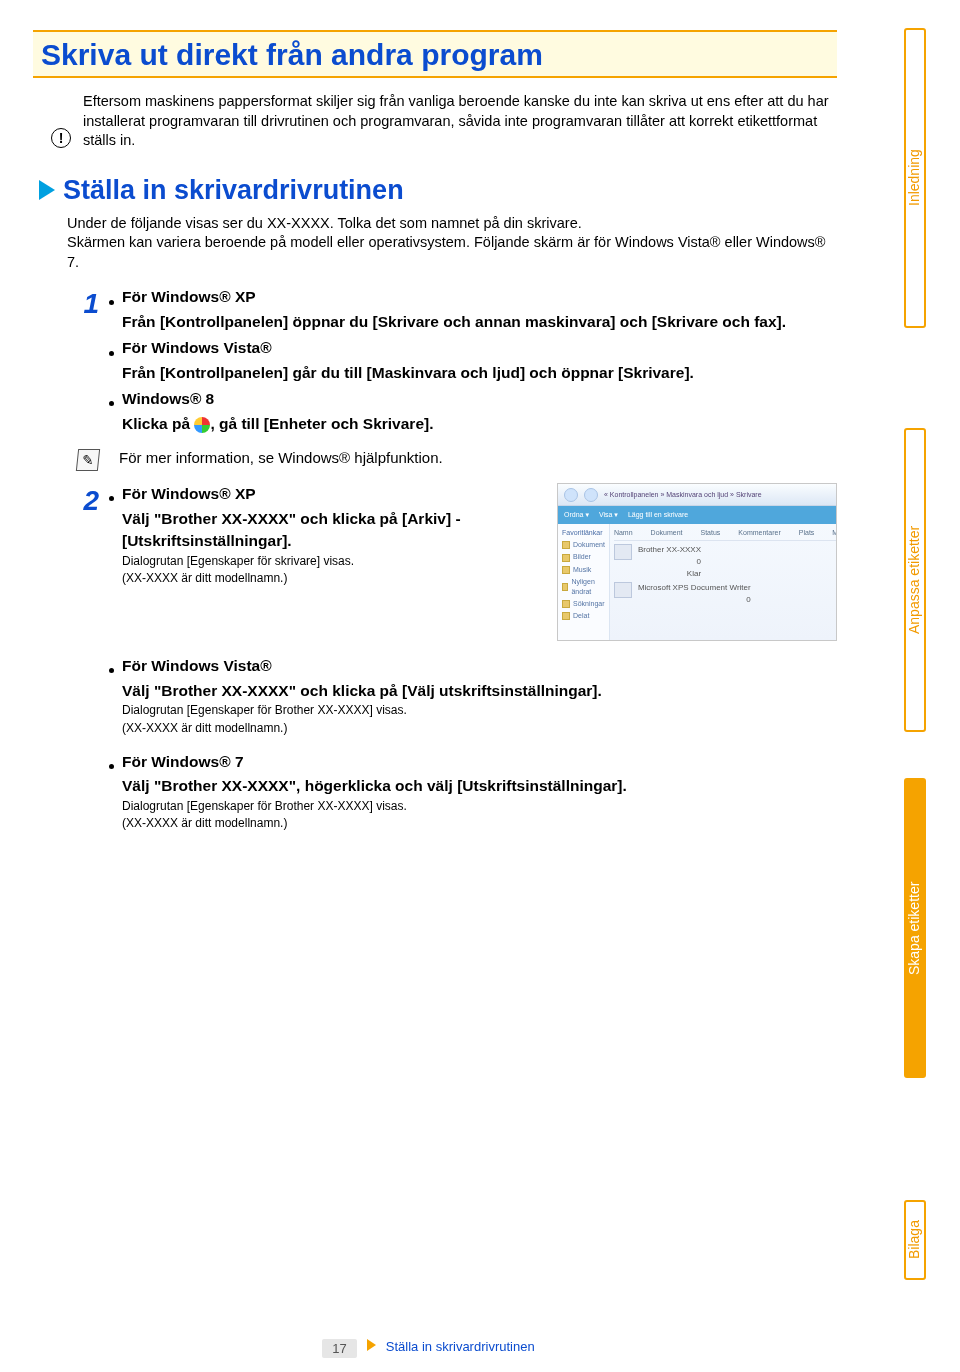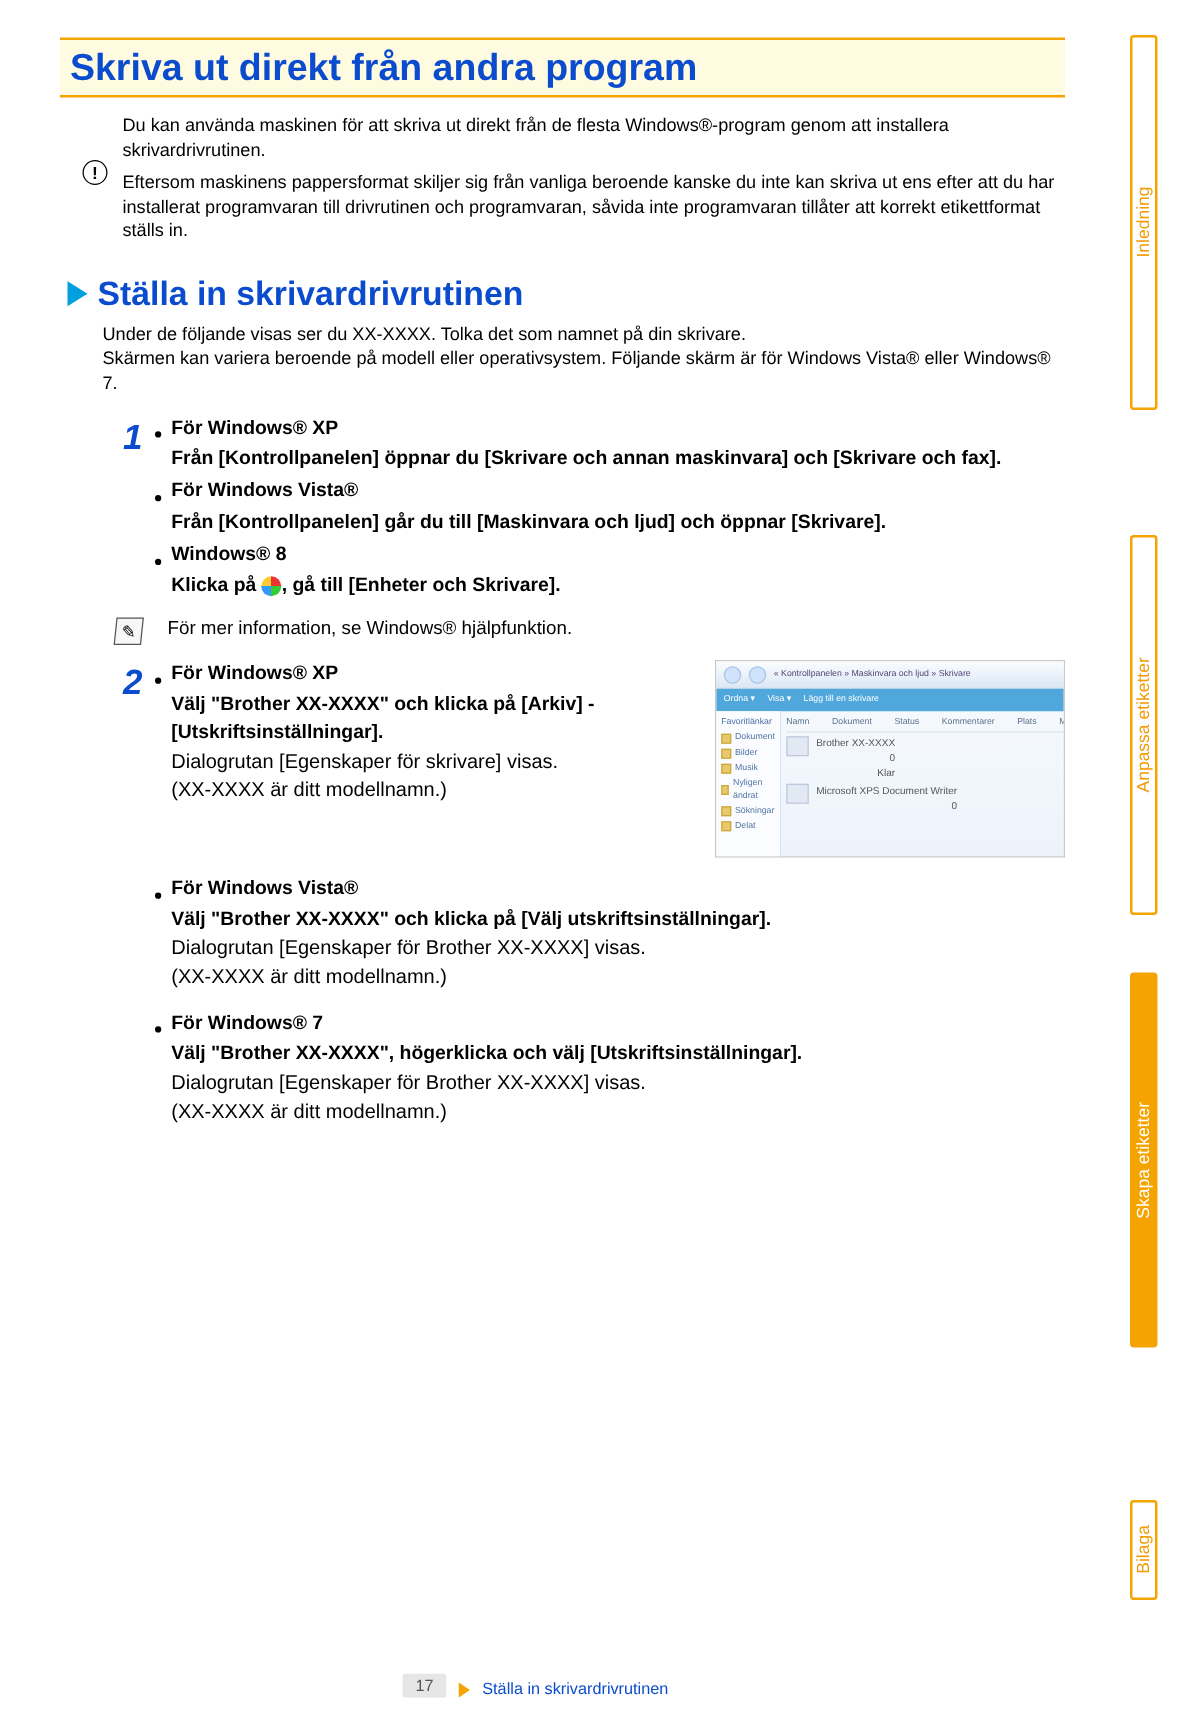--- a/index.html
+++ b/index.html
@@ -6,21 +6,21 @@
   body {
     width: 960px;
     height: 1372px;
     font-family: Arial, Helvetica, sans-serif;
     background: #fff;
     position: relative;
     color: #000;
   }
   .page {
     position: absolute;
-    left: 48px;
+    left: 33px;
     top: 30px;
     width: 804px;
   }
   .h1-bar {
     background: linear-gradient(to right, #fffbe0, #fffbe0);
     border-top: 2px solid #f5a300;
     border-bottom: 2px solid #f5a300;
     padding: 6px 8px 4px 8px;
     margin-bottom: 10px;
   }
@@ -89,21 +89,21 @@
     padding-top: 4px;
     text-align: right;
     padding-right: 10px;
   }
   .step-body {
     flex: 1;
     font-size: 15.5px;
     line-height: 1.45;
   }
   .step-body .bold { font-weight: bold; }
-  .step-body .small { font-size: 16px; font-weight: normal; }
+  .step-body .small { font-size: 12px; font-weight: normal; }
   .bullet-row {
     display: flex;
     align-items: center;
     gap: 8px;
     margin-bottom: 2px;
   }
   .bullet-row .dot {
     width: 5px; height: 5px; background: #000; border-radius: 50%;
     margin-top: 9px; flex: none;
   }
@@ -198,21 +198,21 @@
   }
   .tab-fill { background:#f5a300; color:#fff; }
   .tab1 { top:28px; height:300px; }
   .tab2 { top:428px; height:304px; }
   .tab3 { top:778px; height:300px; }
   .tab4 { top:1200px; height:80px; }
   .footer {
     position:absolute;
     left:0; bottom:14px;
     width:857px;
-    display:flex; justify-content:center; align-items:flex-end; gap:10px;
+    display:flex; justify-content:center; align-items:flex-start; gap:10px;
     font-size:13px;
   }
   .footer .bx {
     background:#e6e6e6; color:#555; padding:2px 10px; border-radius:2px;
   }
   .footer .tri2 {
     width:0;height:0;border-top:6px solid transparent;border-bottom:6px solid transparent;border-left:9px solid #f5a300;
   }
   .footer .bc { color:#0b4ccf; }
 </style>
@@ -222,21 +222,20 @@
 <div class="page">
   <div class="h1-bar">
     <h1>Skriva ut direkt från andra program</h1>
   </div>
 
   <div class="intro">
     <div class="col-mark">
       <div class="bang">!</div>
     </div>
     <div class="col-txt">
-      <p>Du kan använda maskinen för att skriva ut direkt från de flesta Windows®-program genom att installera skrivardrivrutinen.</p>
       <p>Eftersom maskinens pappersformat skiljer sig från vanliga beroende kanske du inte kan skriva ut ens efter att du har installerat programvaran till drivrutinen och programvaran, såvida inte programvaran tillåter att korrekt etikettformat ställs in.</p>
     </div>
   </div>
 
   <div class="h2-row">
     <div class="tri"></div>
     <h2>Ställa in skrivardrivrutinen</h2>
   </div>
 
   <div class="subintro">

